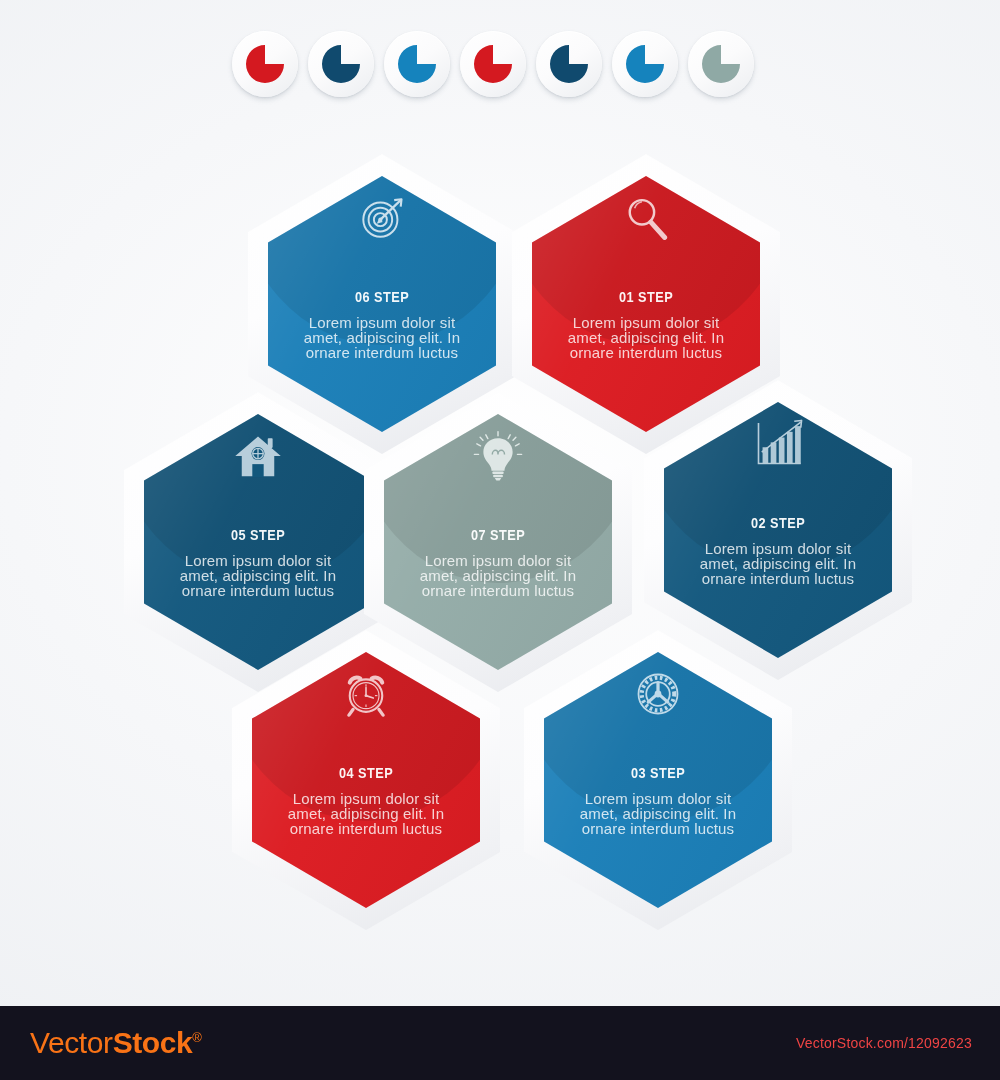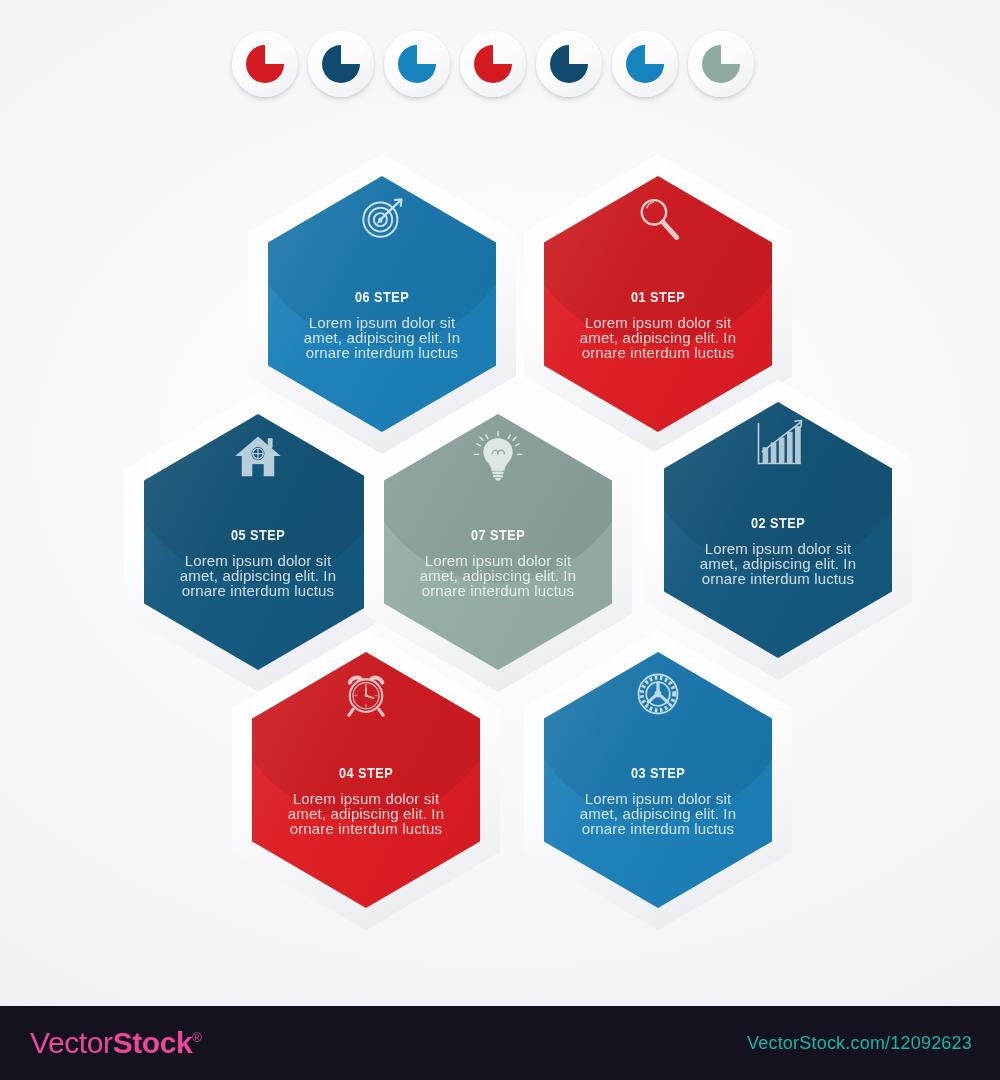--- a/index.html
+++ b/index.html
@@ -139,35 +139,35 @@
     width: 1000px;
     height: 74px;
     background: #13121e;
   }
   #footer-logo {
     position: absolute;
     left: 30px;
     top: 50%;
     transform: translateY(-50%);
     font-size: 30px;
-    color: #ec4899;
+    color: #f97316;
     letter-spacing: -0.4px;
     white-space: nowrap;
     text-align: right;
   }
   #footer-logo .lw { font-weight: 300; }
   #footer-logo .lb { font-weight: 700; }
   #footer-logo .reg { font-size: 13px; vertical-align: super; font-weight: 400; }
   #footer-url {
     position: absolute;
     right: 28px;
     top: 50%;
     transform: translateY(-50%);
-    font-size: 18px;
-    color: #14b8a6;
+    font-size: 14px;
+    color: #ef4444;
     letter-spacing: 0.2px;
     white-space: nowrap;
   }
 </style>
 </head>
 <body>
 
 <div id="canvas">
 
   <div id="pie-row">
@@ -240,21 +240,21 @@
       <path d="M30 34 L55 10" stroke-width="2.8"></path>
       <path d="M47 10 L56 9 L55 18" stroke-width="2.6" stroke-linejoin="round"></path>
       <path d="M33 37 L28.5 32.5 L25.5 39 Z" fill="#e3eef5" stroke="none"></path>
     </svg>
             </div>
             <div class="hex-title">06 STEP</div>
             <div class="hex-desc">Lorem ipsum dolor sit amet, adipiscing elit. In ornare interdum luctus</div>
           </div>
         </div>
       </div>
-      <div class="hex-cell" style="left: 524px; top: 154px;">
+      <div class="hex-cell" style="left: 512px; top: 154px;">
         <div class="hex-frame"></div>
         <div class="hex-inner">
           <div class="hex-face" style="background: rgb(220, 28, 34);">
             <div class="hex-arc"></div>
             <div class="hex-sheen"></div>
           </div>
           <div class="hex-content">
             <div class="hex-icon">
               <svg viewBox="0 0 64 64" fill="none" stroke="#f8e3e4" stroke-width="3">
       <circle cx="27" cy="25" r="15"></circle>

